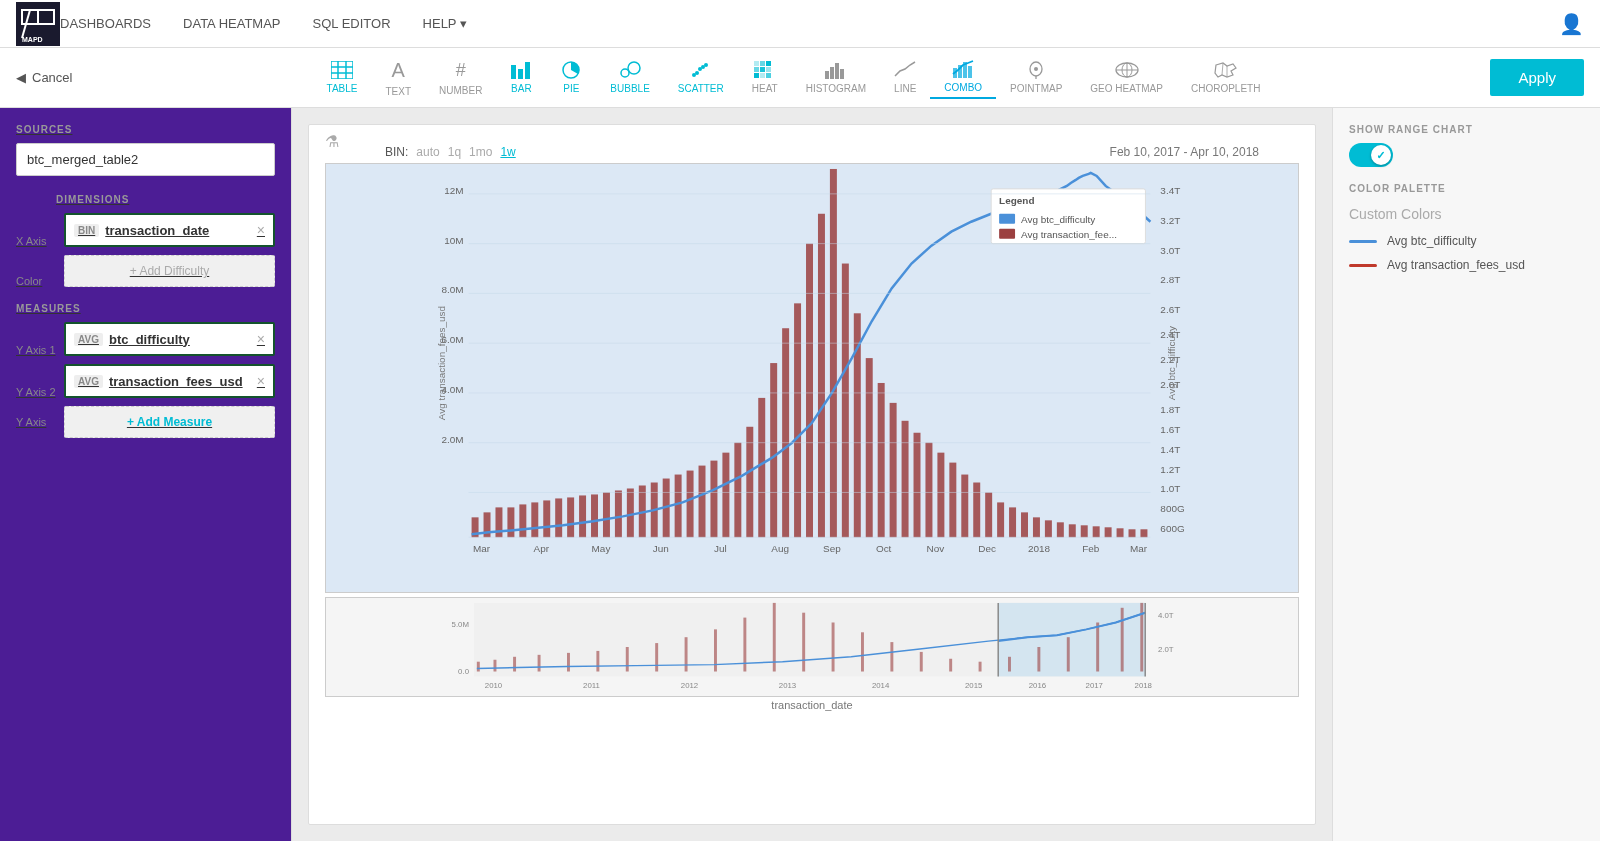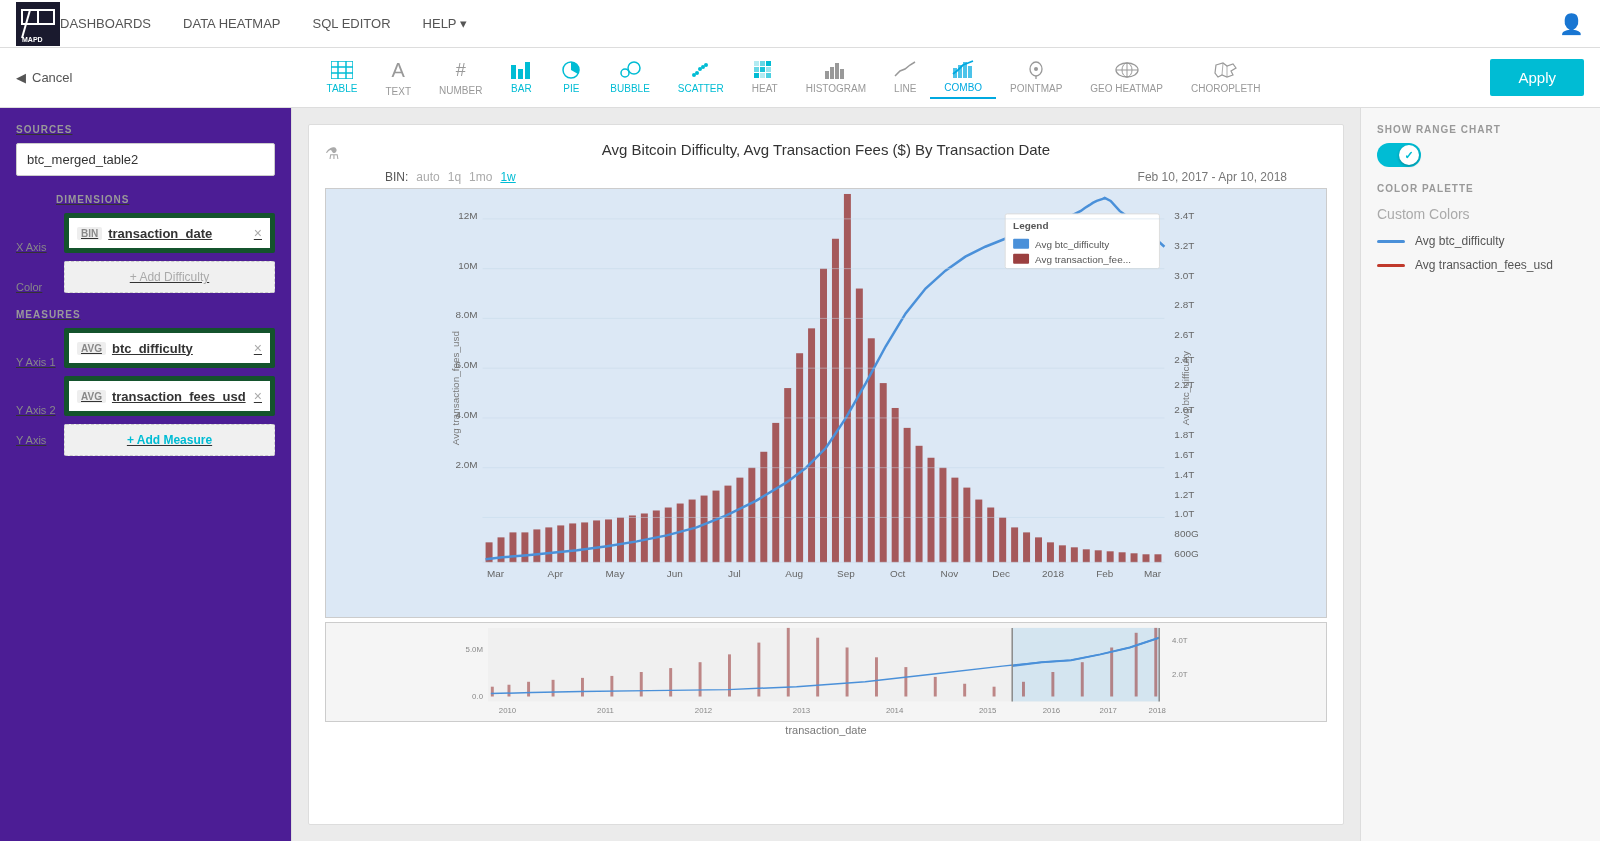--- a/index.html
+++ b/index.html
@@ -77,21 +77,21 @@
     }
     .dimension-row {
       display: flex; align-items: flex-end; margin-bottom: 8px;
     }
     .axis-label {
       font-size: 11px; color: #888; width: 48px; flex-shrink: 0;
       font-weight: 500;
     }
     .axis-value-box {
       flex: 1; display: flex; align-items: center;
-      background: #fff; border: 5px solid #14532d; border-radius: 2px;
+      background: #fff; border: 2px solid #14532d; border-radius: 2px;
       padding: 7px 8px; gap: 6px;
     }
     .axis-tag {
       font-size: 10px; font-weight: 700; color: #888;
       background: #eee; padding: 1px 4px; border-radius: 2px;
     }
     .axis-field { font-size: 13px; color: #333; font-weight: 600; flex: 1; }
     .remove-btn { color: #aaa; cursor: pointer; font-size: 14px; margin-left: auto; }
     .add-dim-btn {
       width: 100%; border: 1px dashed #ccc; background: #f0f0f0;
@@ -121,21 +121,21 @@
       border-radius: 2px;
       flex: 1;
       padding: 16px;
       display: flex;
       flex-direction: column;
       overflow: hidden;
     }
 
     
     .right-panel {
-      width: 240px;
+      width: 268px;
       background: #f7f7f7;
       border-left: 1px solid #ddd;
       padding: 16px;
       flex-shrink: 0;
     }
     .toggle-switch {
       width: 44px; height: 24px; background: #00bcd4; border-radius: 12px;
       position: relative; cursor: pointer; display: flex; align-items: center;
     }
     .toggle-knob {
@@ -391,21 +391,20 @@
       <span class="axis-label">Y Axis</span>
       <button class="add-measure-btn" style="flex:1;">+ Add Measure</button>
     </div>
   </div>
 
   <div class="chart-area">
     <div class="chart-container">
 
       <div style="display:flex;align-items:center;justify-content:center;margin-bottom:4px;position:relative;">
         <span style="position:absolute;left:0;font-size:16px;color:#aaa;cursor:pointer;">⚗</span>
-        <div class="chart-title">Avg Bitcoin Difficulty, Avg Transaction Fees ($) By Transaction Date</div>
       </div>
 
       <div class="chart-controls">
         <div class="bin-controls">
           <span>BIN:</span>
           <span class="bin-link">auto</span>
           <span class="bin-link">1q</span>
           <span class="bin-link">1mo</span>
           <span class="bin-link active">1w</span>
         </div>

